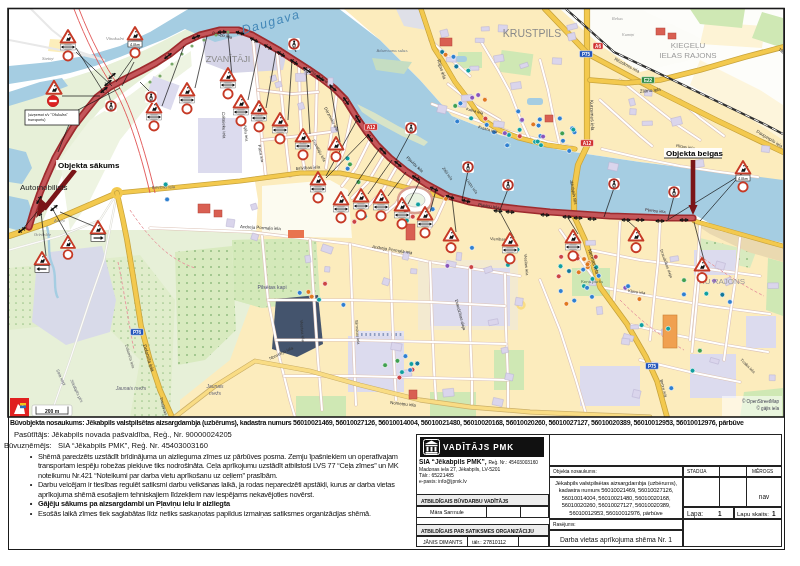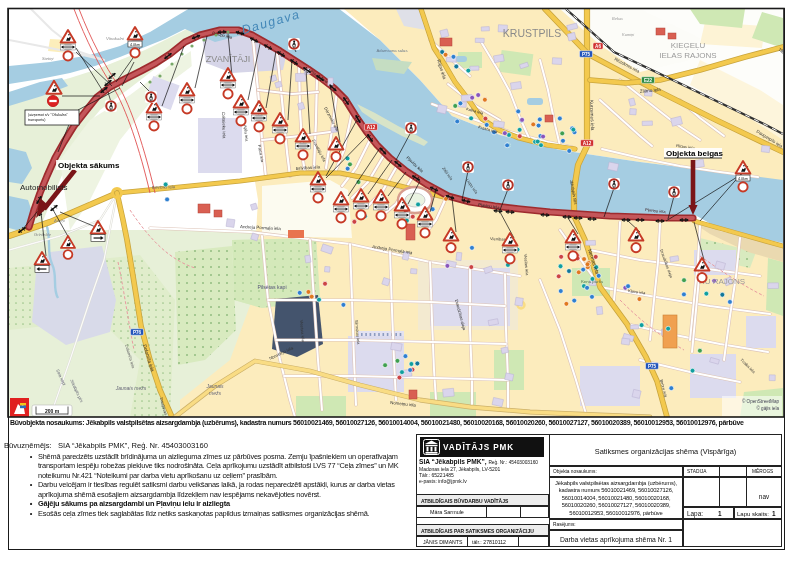--- a/index.html
+++ b/index.html
@@ -880,39 +880,40 @@
 <rect x="722" y="396" width="60" height="20" fill="#ffffff" opacity="0.55"></rect>
 <text x="779" y="403" font-size="4.6" fill="#445" text-anchor="end">© OpenStreetMap</text>
 <text x="779" y="410" font-size="4.6" fill="#445" text-anchor="end">© gājis iela</text>
 </g>
 
 <rect x="8" y="8.5" width="776" height="408.5" fill="none" stroke="#1a1a1a" stroke-width="1.6"></rect>
 </svg>
 
 <div class="t tb" style="left:10px;top:419px;width:780px;font-size:7px;letter-spacing:-0.32px;white-space:nowrap">Būvobjekta nosaukums: Jēkabpils valstpilsētas aizsargdambja (uzbērums), kadastra numurs 56010021469, 56010027126, 56010014004, 56010021480, 56010020168, 56010020260, 56010027127, 56010020389, 56010012953, 56010012976, pārbūve</div>
 
+<div class="t" style="left:14px;top:430px;font-size:7.6px">Pasūtītājs: Jēkabpils novada pašvaldība, Reģ., Nr. 90000024205</div>
 
 <div class="t" style="left:4px;top:441px;font-size:7.6px">Būvuzņēmējs:&nbsp;&nbsp; SIA “Jēkabpils PMK”, Reģ. Nr. 45403003160</div>
 
 <div class="t" style="left:24px;top:452px;width:382px;font-size:7.4px;letter-spacing:-0.22px;line-height:9.45px">
 <div style="display:flex">
         <div style="width:14px;text-align:center">•</div>
         <div style="flex:1">Shēmā paredzēts uzstādīt brīdinājuma un aizlieguma zīmes uz pārbūves posma. Zemju īpašniekiem un operatīvajam transportam iespēju robežas piekļuve tiks nodrošināta. Ceļa aprīkojumu uzstādīt atbilstoši LVS 77 “Ceļa zīmes” un MK noteikumu Nr.421 “Noteikumi par darba vietu aprīkošanu uz ceļiem” prasībām.</div>
       </div>
 <div style="display:flex">
         <div style="width:14px;text-align:center">•</div>
-        <div style="flex:1">Darbu veicējam ir tiesības regulēt satiksmi darbu veikšanas laikā, ja rodas neparedzēti apstākļi, kurus ar darba vietas aprīkojuma shēmā esošajiem aizsargdambja līdzekļiem nav iespējams nekavējoties novērst.</div>
+        <div style="flex:1">Darbu veicējam ir tiesības regulēt satiksmi darbu veikšanas laikā, ja rodas neparedzēti apstākļi, kurus ar darba vietas aprīkojuma shēmā esošajiem tehniskajiem līdzekļiem nav iespējams nekavējoties novērst.</div>
       </div>
 <div style="display:flex;font-weight:bold">
         <div style="width:14px;text-align:center">•</div>
         <div style="flex:1">Gājēju sākums pa aizsargdambi un Pļaviņu ielu ir aizliegta</div>
       </div>
 <div style="display:flex">
         <div style="width:14px;text-align:center">•</div>
-        <div style="flex:1">Esošās ceļa zīmes tiek saglabātas līdz netiks saskaņotas papildus izmaiņas satiksmes organizācijas shēmā.</div>
+        <div style="flex:1">Esošās laikā zīmes tiek saglabātas līdz netiks saskaņotas papildus izmaiņas satiksmes organizācijas shēmā.</div>
       </div>
 </div>
 
 <div class="cell" style="left:416px;top:434px;width:366px;height:113px;border-width:1.6px"></div>
 
 <div style="position:absolute;left:420px;top:437px;width:124px;height:20px;background:#111"></div>
 <svg style="position:absolute;left:423px;top:439px" width="17" height="16" viewBox="0 0 17 16">
       <rect x="0.5" y="0.5" width="16" height="15" rx="2" fill="none" stroke="#fff" stroke-width="1"></rect>
       <g transform="translate(1,1)">
 <path d="M1,4 L7.5,0.5 L14,4 Z" fill="#fff"></path>
@@ -942,21 +943,20 @@
 <div class="cell gray" style="left:416px;top:524px;width:133px;height:12px"></div>
 <div class="t tb" style="left:421px;top:527.5px;font-size:5px">ATBILDĪGAIS PAR SATIKSMES ORGANIZĀCIJU</div>
 
 <div class="cell" style="left:416px;top:536px;width:52px;height:11px"></div>
 <div class="cell" style="left:467px;top:536px;width:52px;height:11px"></div>
 <div class="cell" style="left:518px;top:536px;width:31px;height:11px"></div>
 <div class="t" style="left:423px;top:539px;font-size:5.2px">JĀNIS DIMANTS</div>
 <div class="t" style="left:472px;top:539px;font-size:5.2px">tālr.: 27810112</div>
 
 <div class="cell" style="left:549px;top:434px;width:233px;height:32px;border-width:1px"></div>
-<div class="t" style="left:549px;top:447px;width:233px;text-align:center;font-size:7.4px">Satiksmes organizācijas shēma (Vispārīga)</div>
 
 <div class="cell" style="left:549px;top:466px;width:134px;height:11px"></div>
 <div class="t" style="left:553px;top:469px;font-size:4.8px">Objekta nosaukums:</div>
 
 <div class="cell" style="left:549px;top:477px;width:134px;height:42px"></div>
 <div class="t" style="left:551px;top:480px;width:130px;text-align:center;font-size:5.8px;letter-spacing:-0.15px;line-height:7.4px">Jēkabpils valstpilsētas aizsargdambja (uzbērums),<br>kadastra numurs 56010021469, 56010027126,<br>56010014004, 56010021480, 56010020168,<br>56010020260, 56010027127, 56010020389,<br>56010012953, 56010012976, pārbūve</div>
 
 <div class="cell" style="left:549px;top:519px;width:134px;height:11px"></div>
 <div class="t" style="left:553px;top:522px;font-size:4.8px">Rasējums:</div>
 

